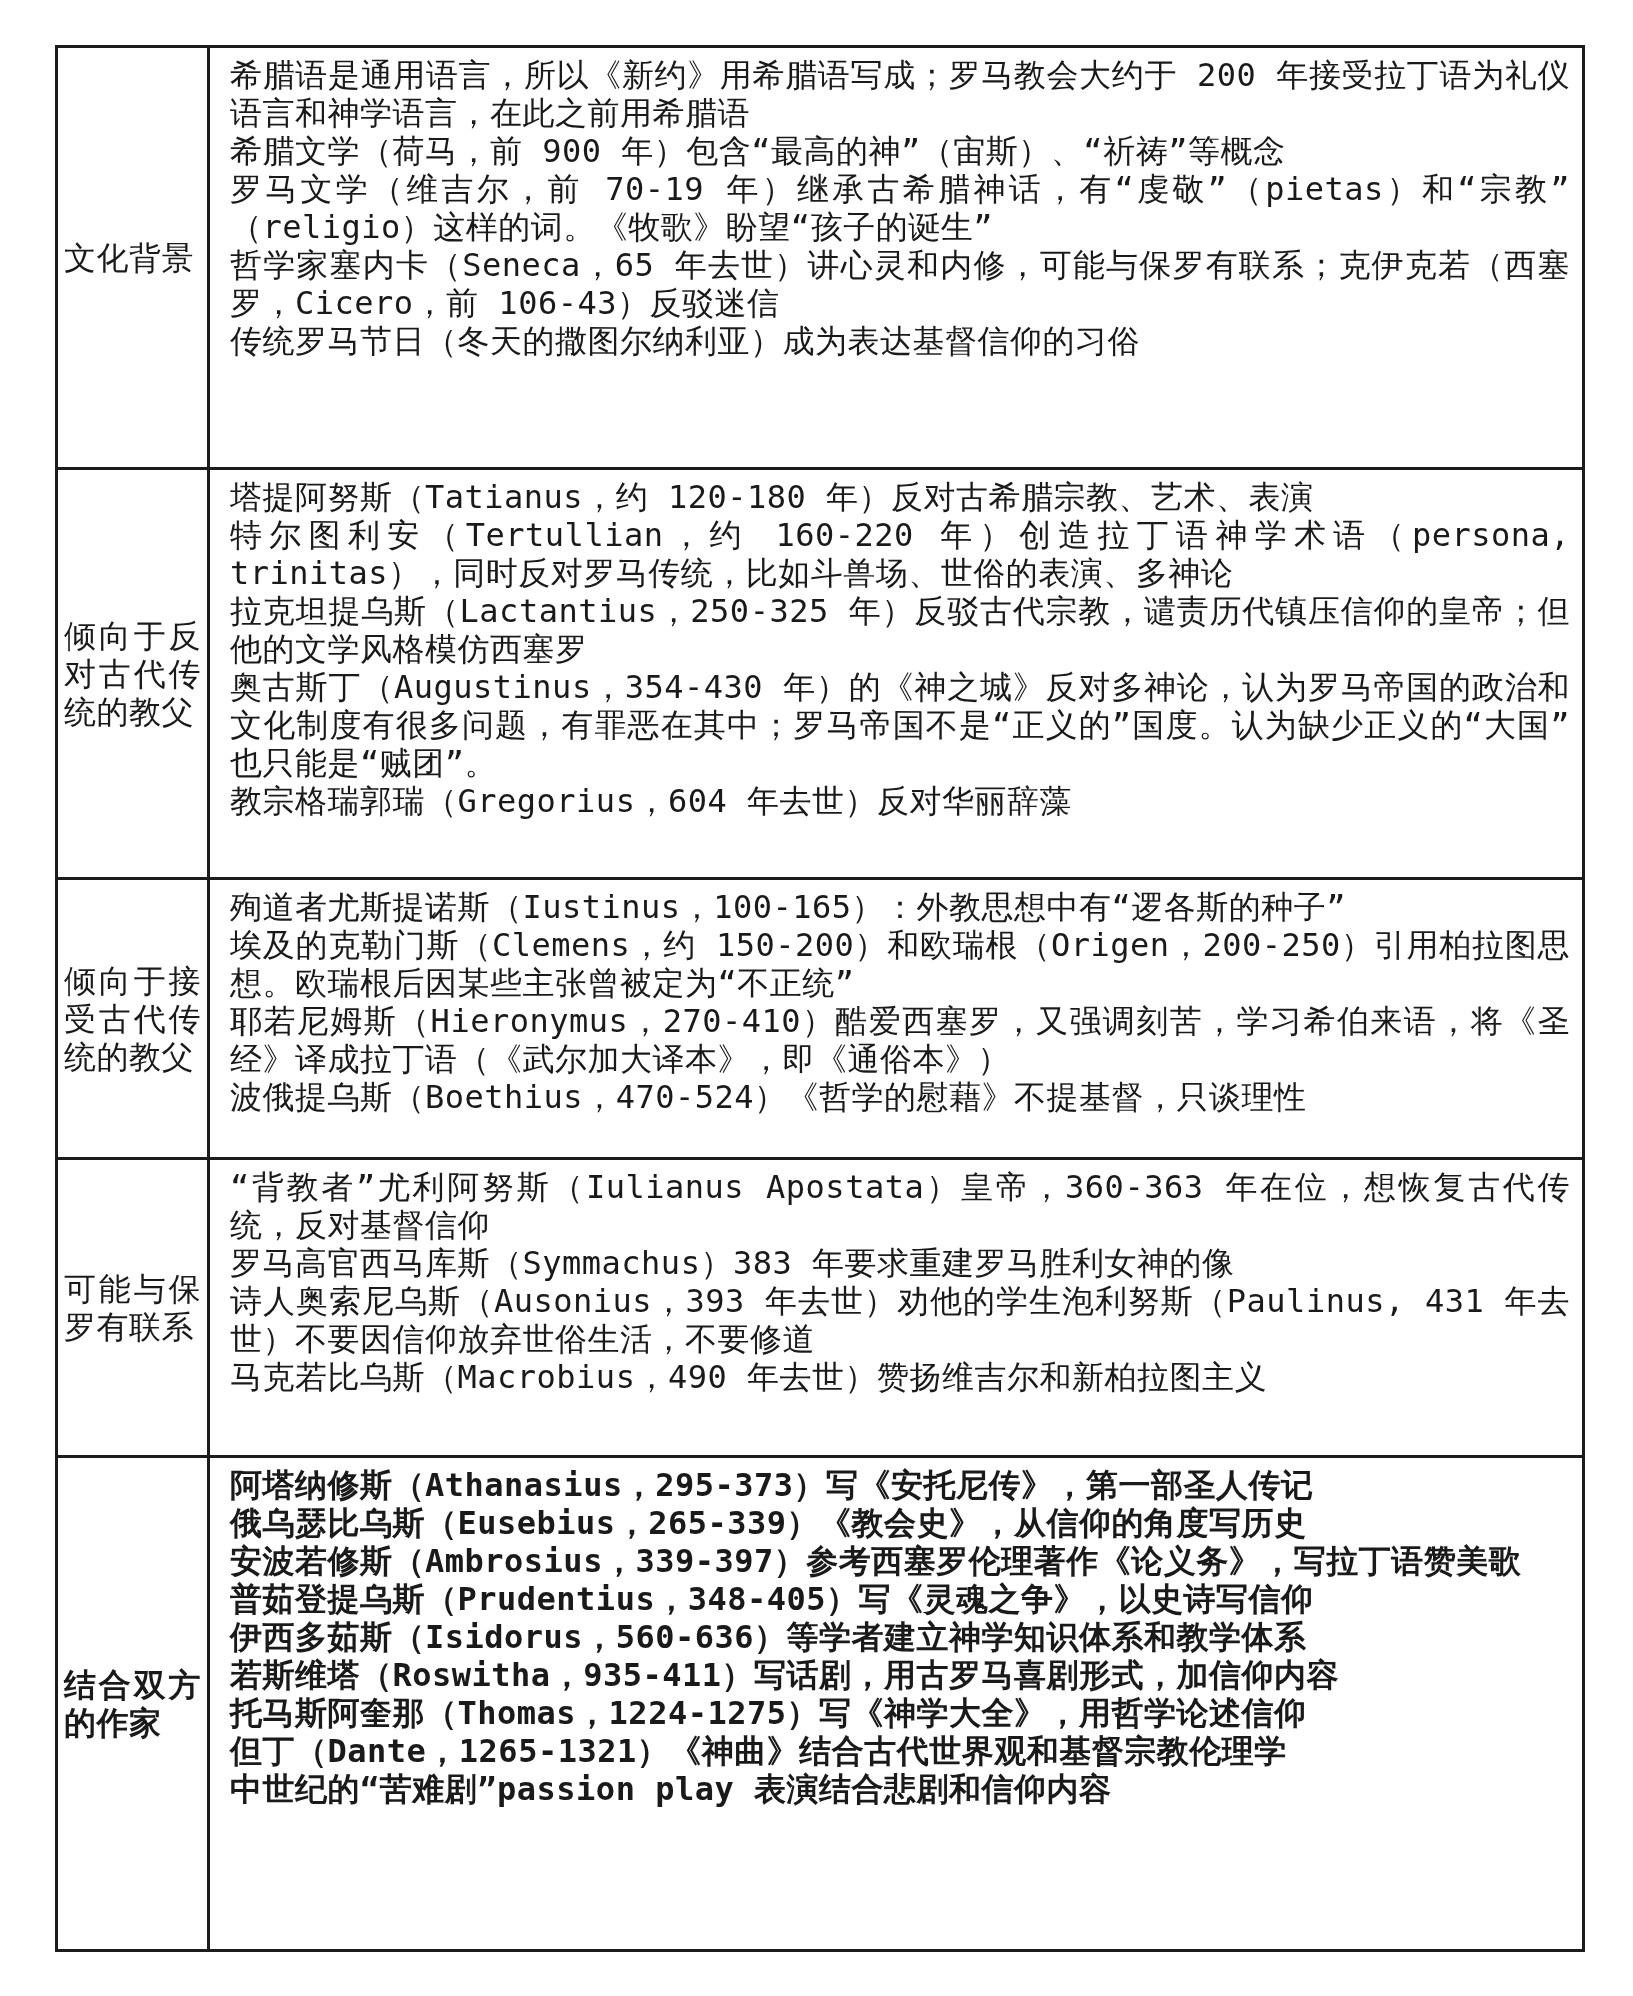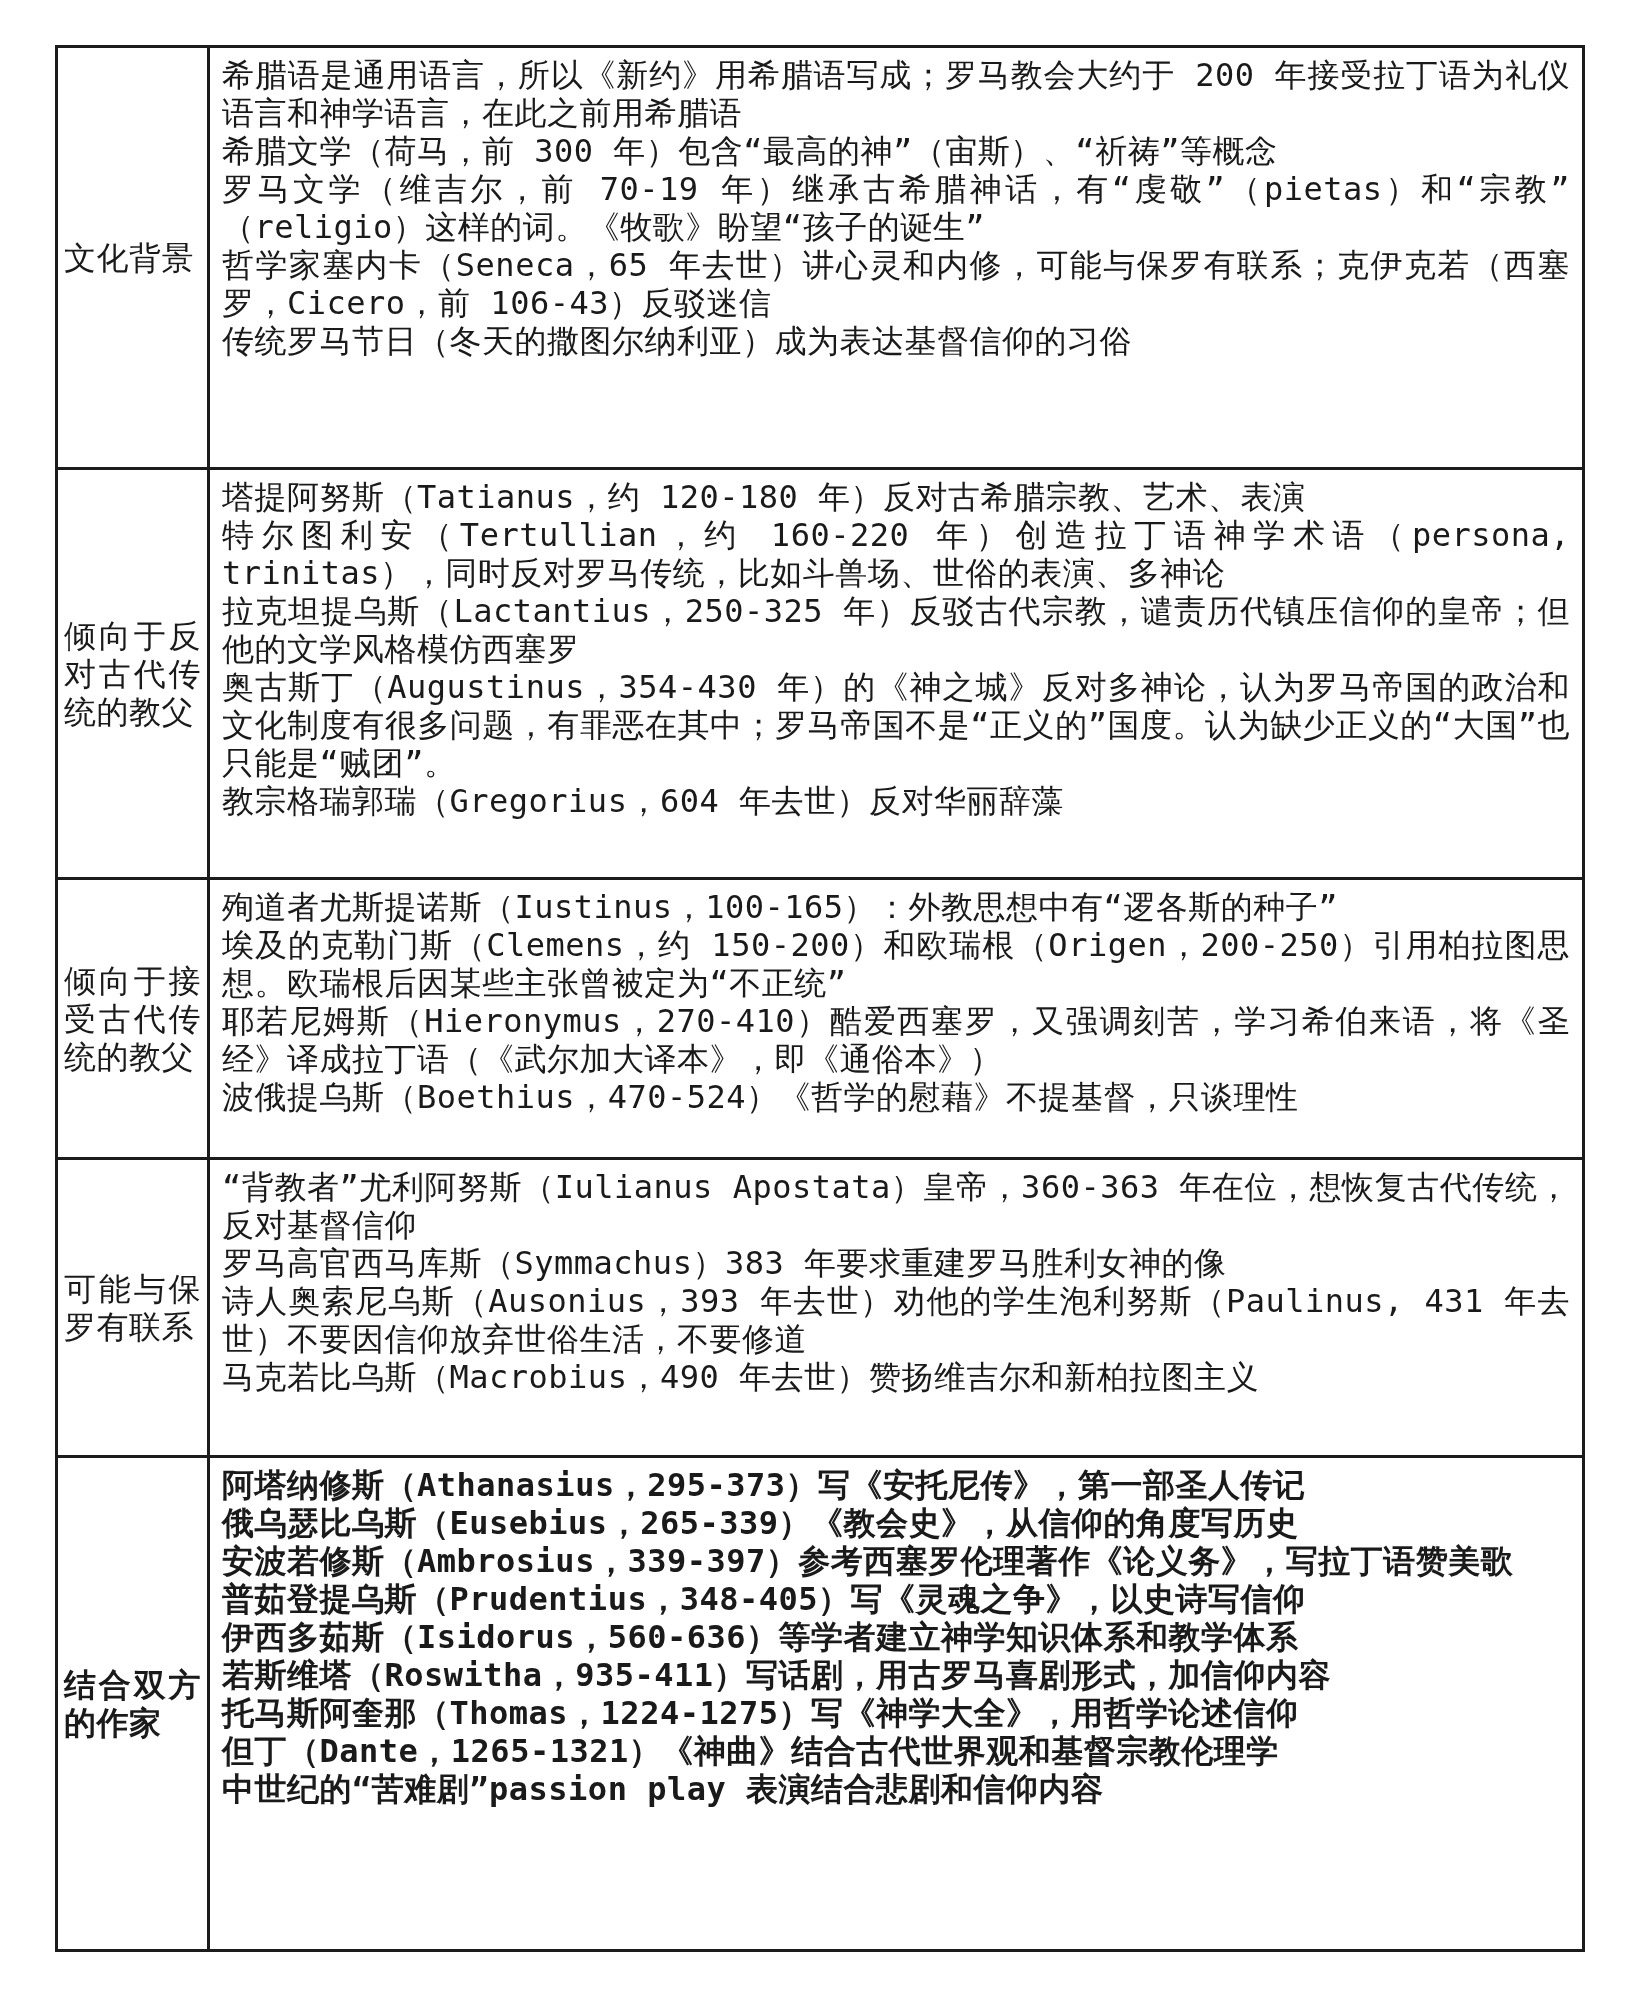--- a/index.html
+++ b/index.html
@@ -39,21 +39,21 @@
   td.head{
     width:152px;
     vertical-align:middle;
     text-align:justify;
     padding:4px 6px;
     margin-left:48px;
   }
   td.body{
     vertical-align:top;
     text-align:justify;
-    padding:8px 12px 10px 12px;
+    padding:8px 12px 10px 20px;
     margin-top:44px;
   }
   td.body p{
     margin:0;
     text-align:justify;
   }
   
   tr:nth-child(1) td{height:422px;}
   tr:nth-child(2) td{height:410px;}
   tr:nth-child(3) td{height:280px;}
@@ -63,21 +63,21 @@
 </head>
 <body>
 
 <div class="page">
   <table class="doc-table">
     <tbody>
   <tr>
     <td class="head">文化背景</td>
     <td class="body">
             <p>希腊语是通用语言，所以《新约》用希腊语写成；罗马教会大约于 200 年接受拉丁语为礼仪语言和神学语言，在此之前用希腊语</p>
-            <p>希腊文学（荷马，前 300 年）包含“最高的神”（宙斯）、“祈祷”等概念</p>
+            <p>希腊文学（荷马，前 900 年）包含“最高的神”（宙斯）、“祈祷”等概念</p>
             <p>罗马文学（维吉尔，前 70-19 年）继承古希腊神话，有“虔敬”（pietas）和“宗教”（religio）这样的词。《牧歌》盼望“孩子的诞生”</p>
             <p>哲学家塞内卡（Seneca，65 年去世）讲心灵和内修，可能与保罗有联系；克伊克若（西塞罗，Cicero，前 106-43）反驳迷信</p>
             <p>传统罗马节日（冬天的撒图尔纳利亚）成为表达基督信仰的习俗</p>
           </td>
   </tr>
 
   <tr>
     <td class="head">倾向于反对古代传统的教父</td>
     <td class="body">
             <p>塔提阿努斯（Tatianus，约 120-180 年）反对古希腊宗教、艺术、表演</p>

